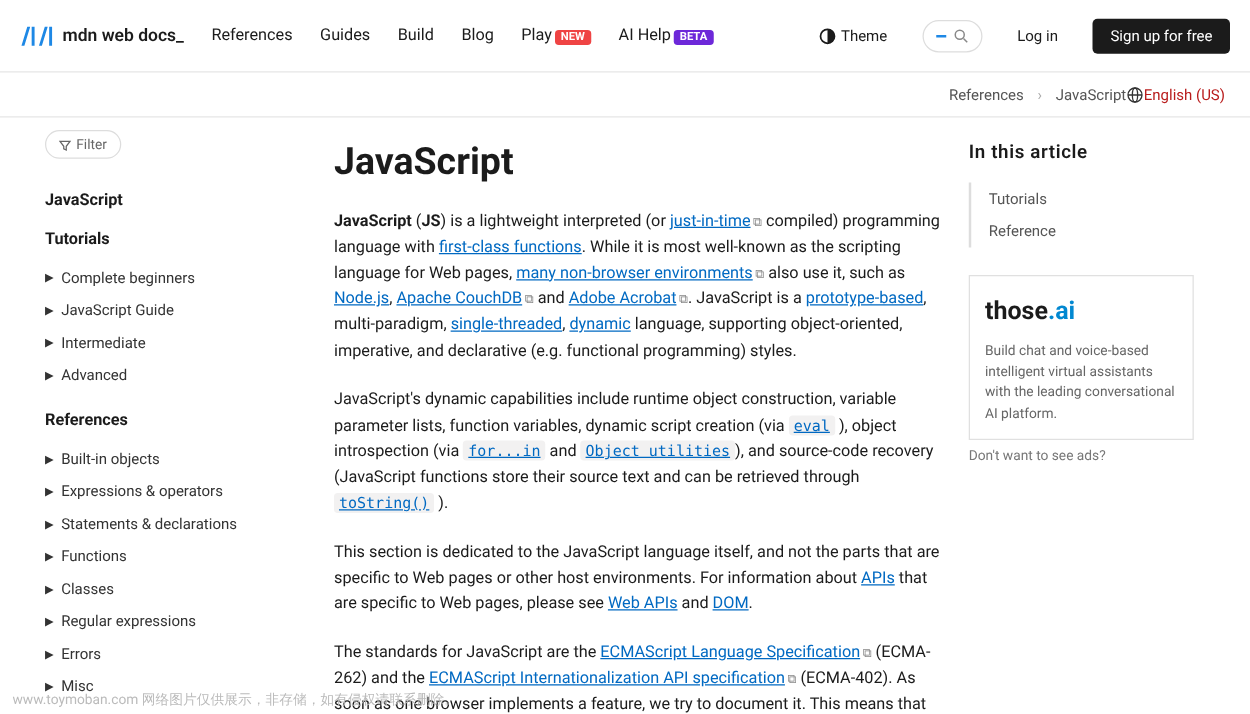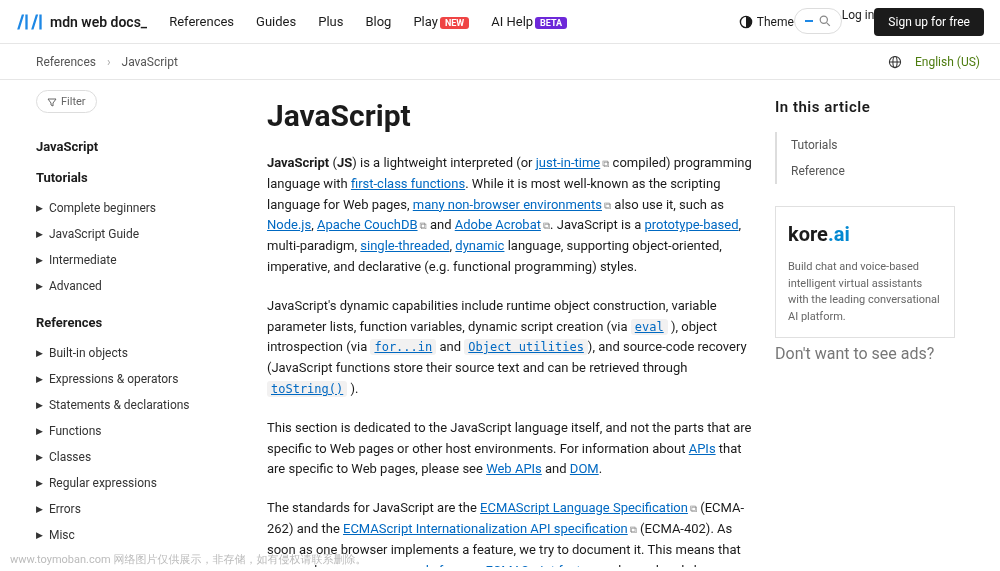--- a/index.html
+++ b/index.html
@@ -1,70 +1,70 @@
 <!DOCTYPE html>
 <html><head>
 <meta charset="utf-8">
 <style>
 * { box-sizing: border-box; margin: 0; padding: 0; }
 body { font-family: -apple-system, BlinkMacSystemFont, "Segoe UI", Roboto, Arial, sans-serif; font-size: 13px; color: #1b1b1b; background: #fff; width: 1000px; height: 571px; overflow: hidden; }
 a { color: #0069c2; text-decoration: underline; cursor: pointer; }
-.header { display: flex; align-items: center; height: 44px; padding: 0 16px; border-bottom: 1px solid #e6e6e6; gap: 22px; }
+.header { display: flex; align-items: center; height: 58px; padding: 0 16px; border-bottom: 1px solid #e6e6e6; gap: 22px; }
 .logo { display: flex; align-items: center; gap: 6px; font-weight: 600; font-size: 14px; color: #1b1b1b; }
 .logo svg { width: 28px; height: 20px; }
 .nav { display: flex; gap: 22px; font-size: 13px; color: #1b1b1b; }
 .nav-item { position: relative; cursor: pointer; }
 .badge { font-size: 9px; font-weight: 700; padding: 1px 5px; border-radius: 3px; margin-left: 2px; color: #fff; }
 .badge-new { background: #ef4444; }
 .badge-beta { background: #6d28d9; }
-.header-right { margin-left: auto; display: flex; gap: 0; }
+.header-right { margin-left: auto; display: flex; align-items: center; gap: 28px; }
 .theme-btn { display: flex; align-items: center; gap: 4px; font-size: 12px; cursor: pointer; }
 .search-pill { display: flex; align-items: center; gap: 6px; border: 1px solid #ddd; border-radius: 14px; padding: 2px 10px; height: 26px; }
 .search-pill svg { width: 12px; height: 12px; }
 .login { font-size: 12px; cursor: pointer; }
 .signup { background: #1b1b1b; color: #fff; font-size: 12px; padding: 7px 14px; border-radius: 4px; cursor: pointer; }
-.breadcrumb-bar { display: flex; align-items: center; justify-content: space-between; height: 36px; padding: 0 20px 0 36px; border-bottom: 1px solid #e6e6e6; font-size: 12px; color: #555; }
-.lang-select { display: flex; align-items: center; gap: 13px; color: #4d7c0f; cursor: pointer; }
+.breadcrumb-bar { display: flex; align-items: center; justify-content: flex-end; height: 36px; padding: 0 20px 0 36px; border-bottom: 1px solid #e6e6e6; font-size: 12px; color: #555; }
+.lang-select { display: flex; align-items: center; gap: 0; color: #b91c1c; cursor: pointer; }
 .main { display: flex; height: calc(571px - 48px - 36px); }
 .sidebar { width: 235px; padding: 10px 16px 10px 36px; overflow-y: auto; font-size: 12.5px; }
 .filter { border: 1px solid #ddd; border-radius: 14px; padding: 4px 10px; font-size: 11px; color: #666; display: inline-flex; align-items: center; gap: 4px; margin-bottom: 18px; cursor: pointer; }
 .side-title { font-weight: 700; margin: 8px 0 14px; font-size: 13px; }
 .side-section-hdr { font-weight: 700; margin: 16px 0 10px; font-size: 13px; color: #1b1b1b; }
 .side-link { display: flex; align-items: center; gap: 6px; padding: 6px 0; color: #333; font-size: 12px; cursor: pointer; }
 .side-link .caret { font-size: 9px; }
 .content { flex: 1; padding: 18px 20px 0 32px; overflow-y: auto; max-width: 540px; }
 h1 { font-size: 30px; font-weight: 700; margin-bottom: 20px; }
 .content p { line-height: 1.6; margin-bottom: 18px; font-size: 13px; color: #1b1b1b; }
 code { font-family: Menlo, Consolas, monospace; background: #f2f1f1; padding: 1px 4px; border-radius: 3px; font-size: 12px; color: #0069c2; text-decoration: underline; }
 .ext-icon { font-size: 10px; color: #888; margin-left: 2px; }
 .toc { width: 200px; padding: 18px 20px 0 0; }
 .toc-title { font-size: 15px; font-weight: 600; margin-bottom: 16px; letter-spacing: 0.5px; }
 .toc-list { border-left: 2px solid #ddd; padding-left: 14px; }
 .toc-item { font-size: 12px; color: #555; padding: 6px 0; cursor: pointer; }
 .ad-box { margin-top: 22px; border: 1px solid #e0e0e0; padding: 12px; font-size: 11px; color: #666; line-height: 1.5; }
 .ad-logo { margin-bottom: 10px; font-weight: 700; font-size: 20px; color: #1b1b1b; }
 .ad-logo .ai { color: #0288d1; }
 .ad-link { text-align: right; font-size: 10.5px; text-decoration: underline; color: #555; margin-top: 8px; }
-.ad-opt { font-size: 16px; color: #777; margin-top: 6px; }
+.ad-opt { font-size: 11px; color: #777; margin-top: 6px; }
 .watermark { position: absolute; left: 10px; bottom: 4px; font-size: 11px; color: #bbb; }
 </style>
 </head>
 <body>
 
 <div class="header">
   <div class="logo">
     <svg viewBox="0 0 48 30">
         <path d="M2 28 L10 2 L14 2 L6 28 Z M16 2 L16 28 L20 28 L20 2 Z M26 28 L34 2 L38 2 L30 28 Z M40 2 L40 28 L44 28 L44 2 Z" fill="#1e88e5"></path>
       </svg>
     <span>mdn web docs_</span>
   </div>
   <div class="nav">
     <div class="nav-item">References</div>
     <div class="nav-item">Guides</div>
-    <div class="nav-item">Plus</div>
+    <div class="nav-item">Build</div>
     <div class="nav-item">Blog</div>
     <div class="nav-item"><span>Play</span><span class="badge badge-new">NEW</span></div>
     <div class="nav-item"><span>AI Help</span><span class="badge badge-beta">BETA</span></div>
   </div>
   <div class="header-right">
     <div class="theme-btn">
       <svg width="14" height="14" viewBox="0 0 20 20">
           <circle cx="10" cy="10" r="8" fill="none" stroke="#1b1b1b" stroke-width="2"></circle>
           <path d="M10 2 A8 8 0 0 1 10 18 Z" fill="#1b1b1b"></path>
         </svg>
@@ -175,20 +175,20 @@
     </p>
   </div>
 
   <div class="toc">
     <div class="toc-title">In this article</div>
     <div class="toc-list">
       <div class="toc-item">Tutorials</div>
       <div class="toc-item">Reference</div>
     </div>
     <div class="ad-box">
-      <div class="ad-logo"><span>kore</span><span class="ai">.ai</span></div>
+      <div class="ad-logo"><span>those</span><span class="ai">.ai</span></div>
       <div>Build chat and voice-based intelligent virtual assistants with the leading conversational AI platform.</div>
     </div>
     <div class="ad-opt">Don't want to see ads?</div>
   </div>
 </div>
 
 <div class="watermark">www.toymoban.com  网络图片仅供展示，非存储，如有侵权请联系删除。</div>
 
 </body></html>

